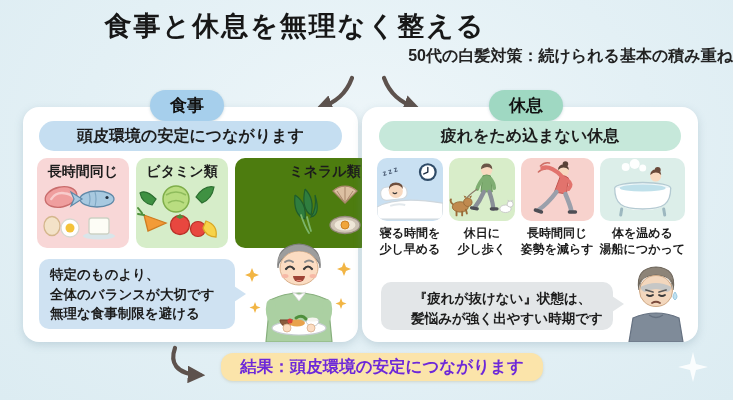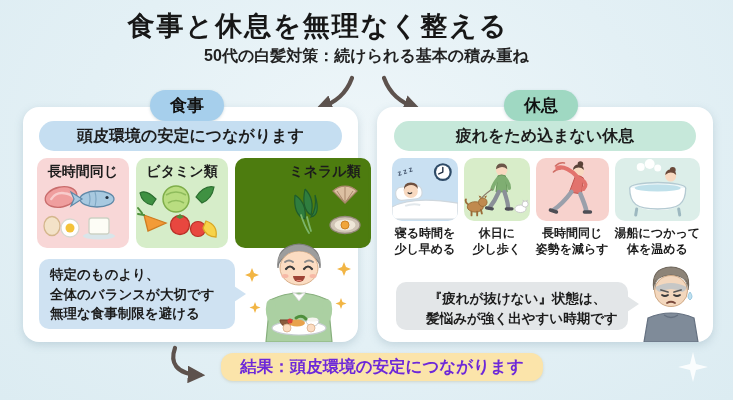--- a/index.html
+++ b/index.html
@@ -2,28 +2,28 @@
 <html><head>
 <meta charset="utf-8">
 <style>
   html,body{margin:0;padding:0;}
   .stage{
     position:relative;width:733px;height:400px;overflow:hidden;
     background:radial-gradient(ellipse at 50% 35%, #eef6f9 0%, #e3f0f5 55%, #dcecf2 100%);
     font-family:"Liberation Sans","DejaVu Sans",sans-serif;color:#1c1c1c;
   }
   .title{position:absolute;top:8px;left:0;width:590px;text-align:center;
-    font-size:27px;font-weight:800;letter-spacing:2px;color:#171717;padding-left:23px;}
-  .subtitle{position:absolute;top:46px;left:0;width:733px;text-align:center;
+    font-size:27px;font-weight:800;letter-spacing:2px;color:#171717;}
+  .subtitle{position:absolute;top:46px;left:0;width:733px;text-align:right;
     font-size:16px;font-weight:700;color:#222;}
   .split-arrows{position:absolute;left:298px;top:74px;}
   .panel{position:absolute;top:107px;width:335px;height:235px;background:#ffffff;
     border-radius:16px;box-shadow:0 3px 8px rgba(110,145,160,0.28);}
   .panel.diet{left:23px;}
-  .panel.rest{left:377px;width:336px;}
+  .panel.rest{left:362px;width:336px;}
   .badge{position:absolute;top:-17px;left:127px;width:74px;height:31px;border-radius:16px;
     display:flex;align-items:center;justify-content:center;
     font-size:17px;font-weight:800;color:#111;box-shadow:0 1px 3px rgba(110,145,160,0.3);}
   .badge.diet-b{background:#a6cfec;}
   .badge.rest-b{background:#9fd8c2;}
   .panel-header{position:absolute;top:14px;height:30px;border-radius:15px;
     display:flex;align-items:center;justify-content:center;font-size:16px;font-weight:800;}
   .diet-h{left:16px;width:303px;background:#c5def1;}
   .rest-h{left:17px;width:302px;background:#c6e8da;}
   .nutrient-row{position:absolute;left:14px;top:51px;width:307px;height:90px;display:flex;gap:7px;}
@@ -263,22 +263,22 @@
             <path d="M42.5 17 Q43 11.5 48 11.5 Q53 11.5 53.5 17 Q50 13.5 45.5 15 z" fill="#6b4a3a"></path>
             <path d="M45 27 q3 -3 7 0 l0 4 l-7 0 z" fill="#f8d9c0"></path>
             <ellipse cx="35" cy="30" rx="28" ry="5.5" fill="#eef7f9" stroke="#b4cad2" stroke-width="1.3"></ellipse>
             <path d="M7 30 C7 46 14 51 35 51 C56 51 63 46 63 30 L63 32 C62 47 54 52 35 52 C16 52 8 47 7 32 z" fill="#ffffff"></path>
             <path d="M7 30 C7 46 14 51 35 51 C56 51 63 46 63 30" fill="#ffffff" stroke="#b4cad2" stroke-width="1.3"></path>
             <ellipse cx="35" cy="30" rx="23" ry="3.6" fill="#bfe0ea"></ellipse>
             <path d="M14 51 l-1 6 M56 51 l1 6" stroke="#9db8c0" stroke-width="3" stroke-linecap="round"></path>
           </svg>
         </div>
         <div class="tip-label">
+          <div>体を温める</div>
           <div>湯船につかって</div>
-          <div>体を温める</div>
         </div>
       </div>
     </div>
 
     <div class="bubble bubble-rest">
       <div>『疲れが抜けない』状態は、</div>
       <div class="line2">髪悩みが強く出やすい時期です</div>
       <div class="tail"></div>
     </div>
 

